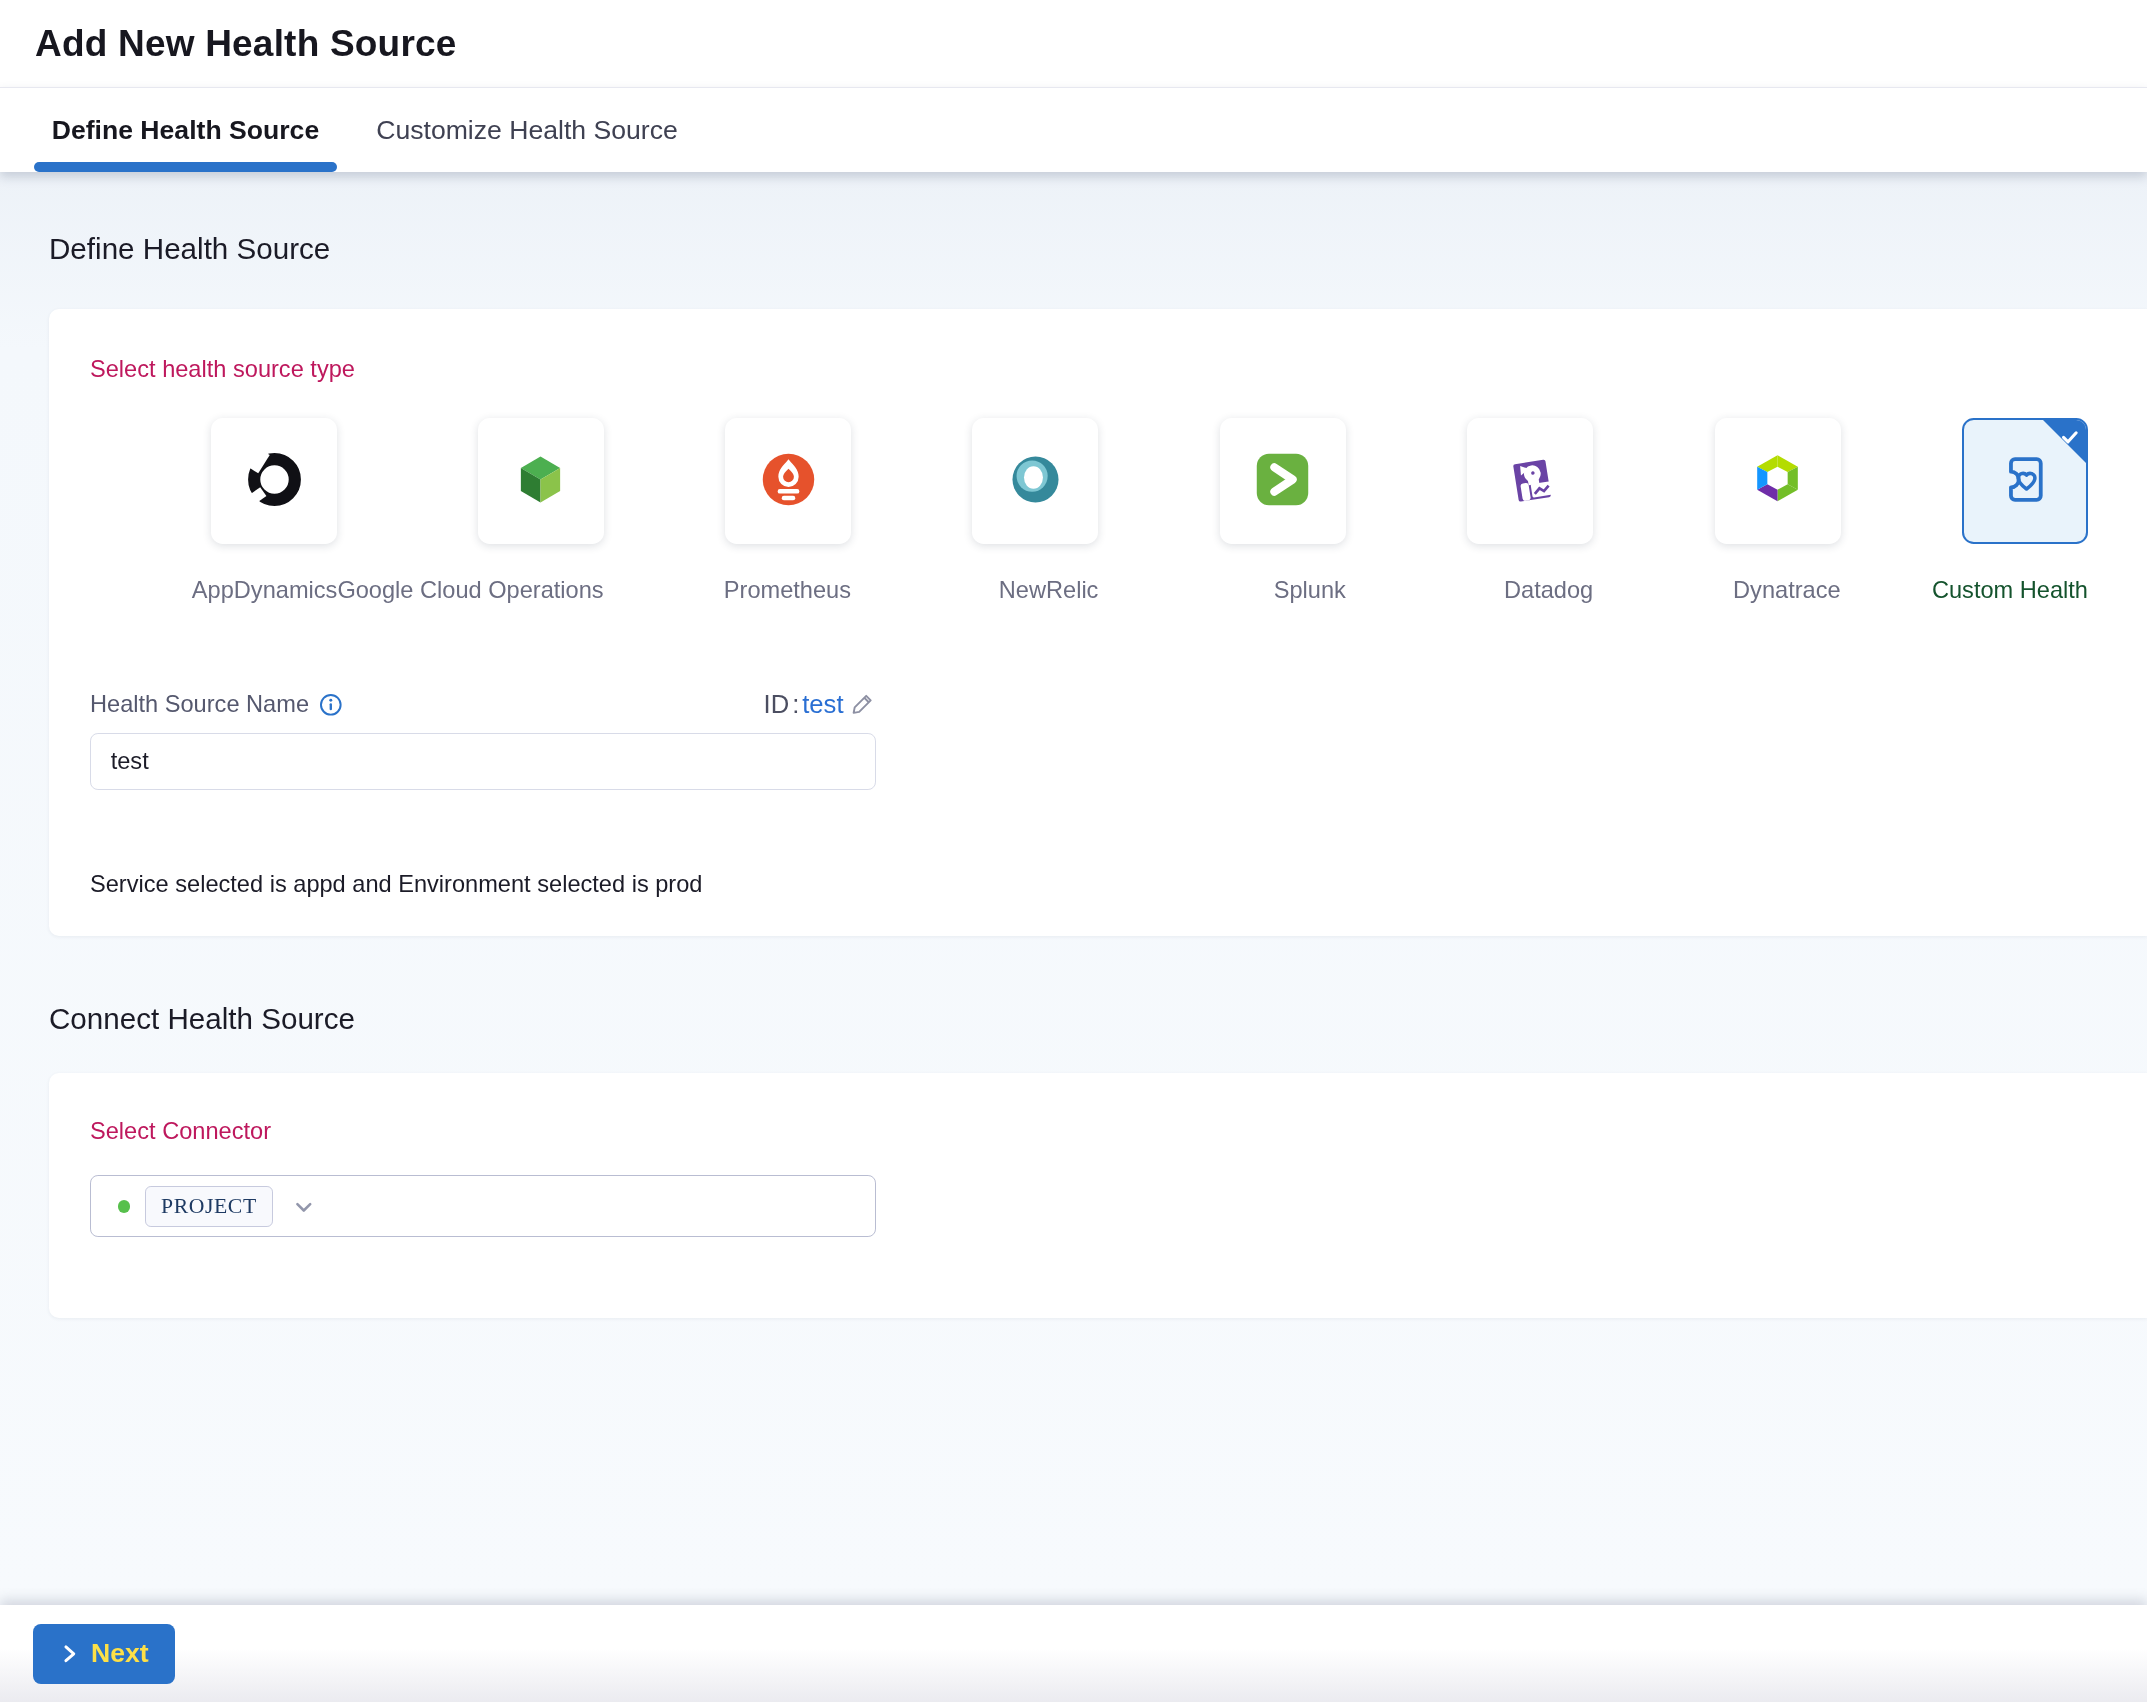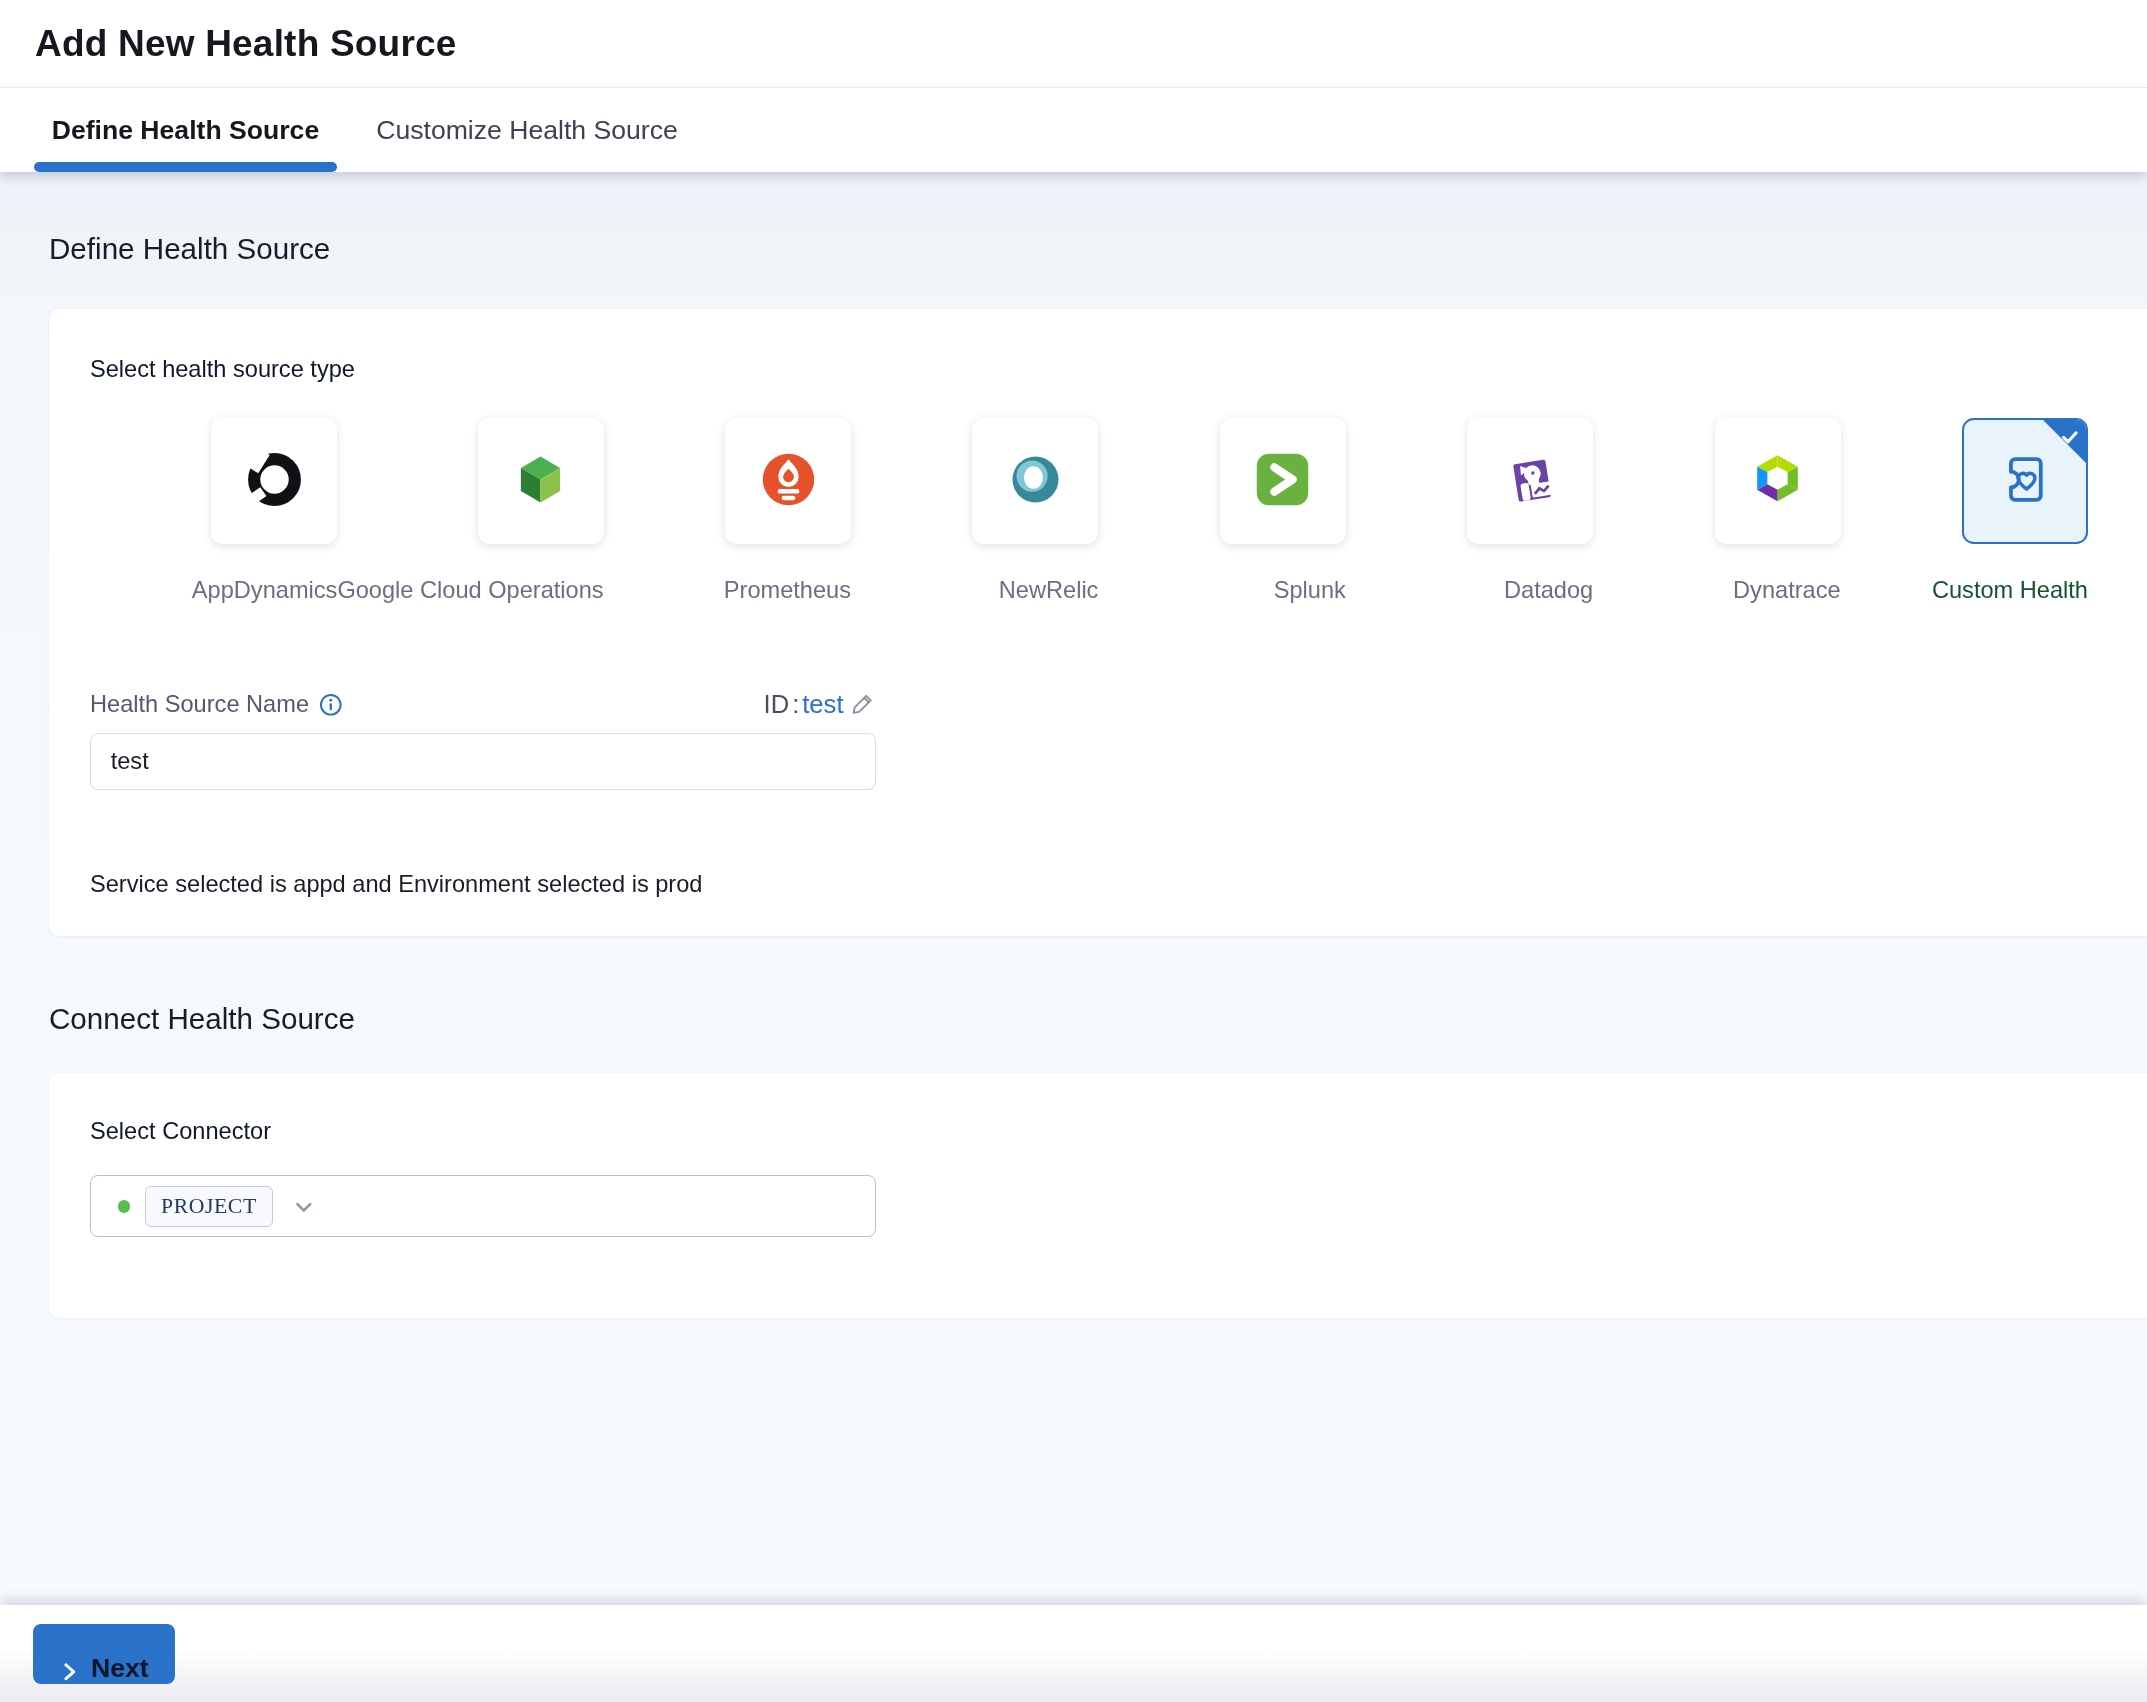--- a/index.html
+++ b/index.html
@@ -29,21 +29,21 @@
   .content { flex: 1; background: linear-gradient(180deg, #edf2f8 0px, #f4f8fc 177px, #f7fafd 100%);
              padding: 0 0 0 49px; overflow: hidden; position: relative; z-index: 1; }
   .section-h { font-size: 29.6px; font-weight: normal; color: #1b1b27; line-height: 31.5px; }
   .section-h.first { margin-top: 61px; }
   .section-h.second { margin-top: 67px; }
 
   .card { background: #fff; border-radius: 9.9px 0 0 9.9px; box-shadow: 0 1px 3.9px rgba(40,50,80,.07); }
   .card1 { margin-top: 44px; padding: 47px 59px 37px 41px; }
   .card2 { margin-top: 39px; padding: 45px 59px 81px 41px; }
 
-  .field-label { font-size: 23.6px; color: #0f172a; line-height: 27.6px; }
+  .field-label { font-size: 23.6px; color: #be185d; line-height: 27.6px; }
 
   
   .tiles { display: flex; margin-top: 35px; }
   .tile-slot { flex: 1; display: flex; flex-direction: column; align-items: flex-end; }
   .tile { width: 126px; height: 126px; background: #fff; border: 2px solid transparent; border-radius: 11.8px;
           box-shadow: 0 2px 8.9px rgba(35,45,70,.15); display: flex; align-items: center; justify-content: center;
           position: relative; cursor: pointer; }
   .tile.selected { background: #e9f3fb; border-color: #2a72c9; overflow: hidden; box-shadow: none; }
   .corner { position: absolute; top: -2px; right: -2px; width: 0; height: 0;
             border-top: 47px solid #2a72c9; border-left: 47px solid transparent; }
@@ -68,21 +68,21 @@
   .dot { width: 12.8px; height: 12.8px; border-radius: 50%; background: #57c04c; margin-right: 14.8px; flex: none; }
   .scope-badge { border: 1.6px solid #c7cade; border-radius: 5.9px; background: #f8f9fd; padding: 6.9px 14.8px;
                  font-size: 21.7px; color: #1e3a63; letter-spacing: 0.6px; flex: none; font-family: Liberation Serif, serif; }
   .chev { margin-left: 18.7px; flex: none; display: flex; align-items: center; }
 
   
   .footer { height: 97px; flex: none; background: linear-gradient(180deg, #ffffff 0%, #ffffff 45%, #ebebf0 100%);
             box-shadow: 0 -4.9px 11.8px rgba(66,77,104,.20); display: flex; align-items: center;
             padding-left: 33px; position: relative; z-index: 5; }
   .next-btn { height: 60px; padding: 0 26.6px; background: #2a72c9; border: none; border-radius: 7.9px;
-              color: #0f172a; font-size: 26.6px; font-weight: bold; display: flex; align-items: flex-end; gap: 11.8px;
+              color: #fde047; font-size: 26.6px; font-weight: bold; display: flex; align-items: center; gap: 11.8px;
               cursor: pointer; font-family: "Liberation Sans", sans-serif; }
 </style>
 </head>
 <body>
 
 <div class="page">
 
   <div class="hdr">
     <div class="hdr-title">Add New Health Source</div>
   </div>

